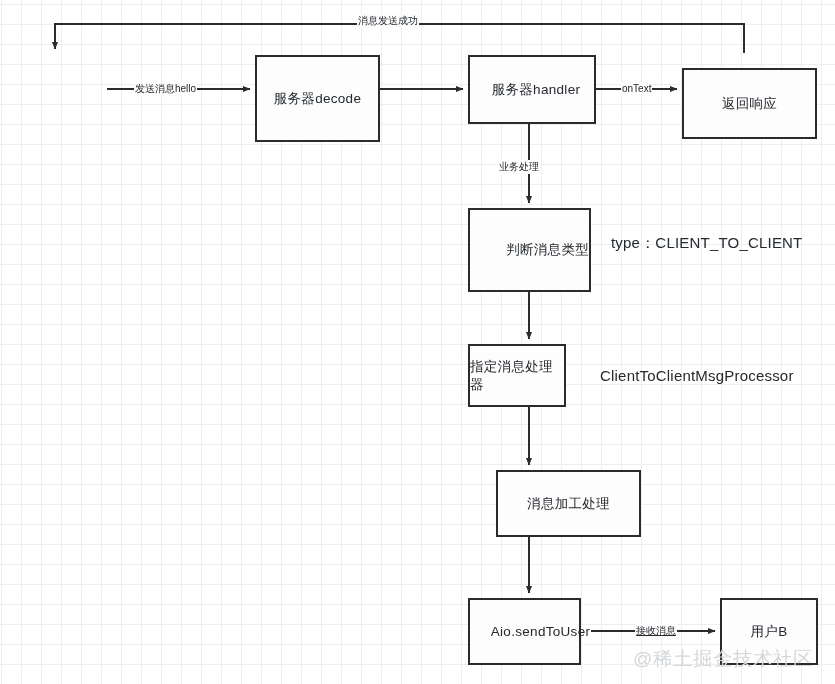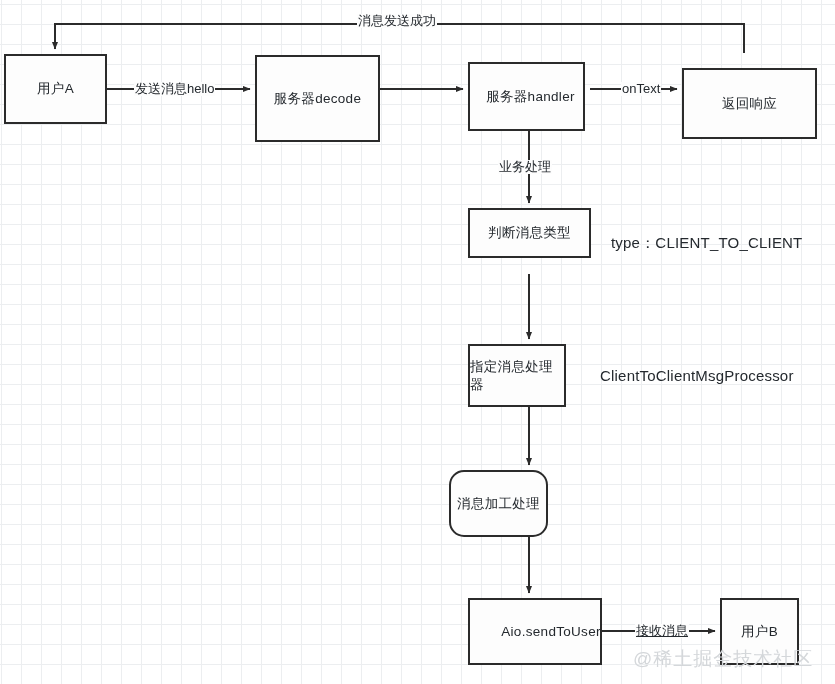--- a/index.html
+++ b/index.html
@@ -37,21 +37,21 @@
     background: #fdfdfd;
     display: flex;
     align-items: center;
     justify-content: center;
     font-size: 13.5px;
     color: #24292e;
     letter-spacing: 0.3px;
   }
   .edge-label {
     position: absolute;
-    font-size: 13px;
+    font-size: 10px;
     color: #24292e;
     background: #fdfdfd;
     white-space: nowrap;
     padding: 0 1px;
     line-height: 14px;
   }
   .annotation {
     position: absolute;
     font-size: 15px;
     color: #24292e;
@@ -92,45 +92,42 @@
       <path d="M529,274 L529,339" marker-end="url(#arrowhead)"></path>
 
       <path d="M529,407 L529,465" marker-end="url(#arrowhead)"></path>
 
       <path d="M529,537 L529,593" marker-end="url(#arrowhead)"></path>
 
       <path d="M591,631 L715,631" marker-end="url(#arrowhead)"></path>
     </g>
   </svg>
 
-  <div class="node" style="left:4px;top:54px;width:103px;height:70px;">
-    <span>用户A</span>
-  </div>
   <div class="node" style="left:255px;top:55px;width:125px;height:87px;">
     <span>服务器decode</span>
   </div>
-  <div class="node" style="left:468px;top:62px;width:117px;height:69px;padding-left:8px;">
+  <div class="node" style="left:468px;top:55px;width:128px;height:69px;padding-left:8px;">
     <span>服务器handler</span>
   </div>
   <div class="node" style="left:682px;top:68px;width:135px;height:71px;">
     <span>返回响应</span>
   </div>
-  <div class="node" style="left:468px;top:208px;width:123px;height:50px;">
+  <div class="node" style="left:468px;top:208px;width:123px;height:84px;justify-content:flex-end;">
     <span>判断消息类型</span>
   </div>
   <div class="node" style="left:468px;top:344px;width:98px;height:63px;">
     <span>指定消息处理器</span>
   </div>
-  <div class="node" style="left:449px;top:470px;width:99px;height:67px;border-radius:15px;">
+  <div class="node" style="left:496px;top:470px;width:145px;height:67px;">
     <span>消息加工处理</span>
   </div>
-  <div class="node" style="left:468px;top:598px;width:134px;height:67px;padding-left:32px;">
+  <div class="node" style="left:468px;top:598px;width:113px;height:67px;padding-left:32px;">
     <span>Aio.sendToUser</span>
   </div>
-  <div class="node" style="left:720px;top:598px;width:79px;height:67px;">
+  <div class="node" style="left:720px;top:598px;width:98px;height:67px;">
     <span>用户B</span>
   </div>
 
   <div class="edge-label" style="left:134px;top:82px;">发送消息hello</div>
   <div class="edge-label" style="left:613px;top:82px;margin-left:8px;">onText</div>
   <div class="edge-label" style="left:357px;top:14px;">消息发送成功</div>
   <div class="edge-label" style="left:498px;top:160px;">业务处理</div>
   <div class="edge-label" style="left:635px;top:624px;text-decoration:underline;">接收消息</div>
 
   <div class="annotation" style="left:611px;top:234px;">type：CLIENT_TO_CLIENT</div>

